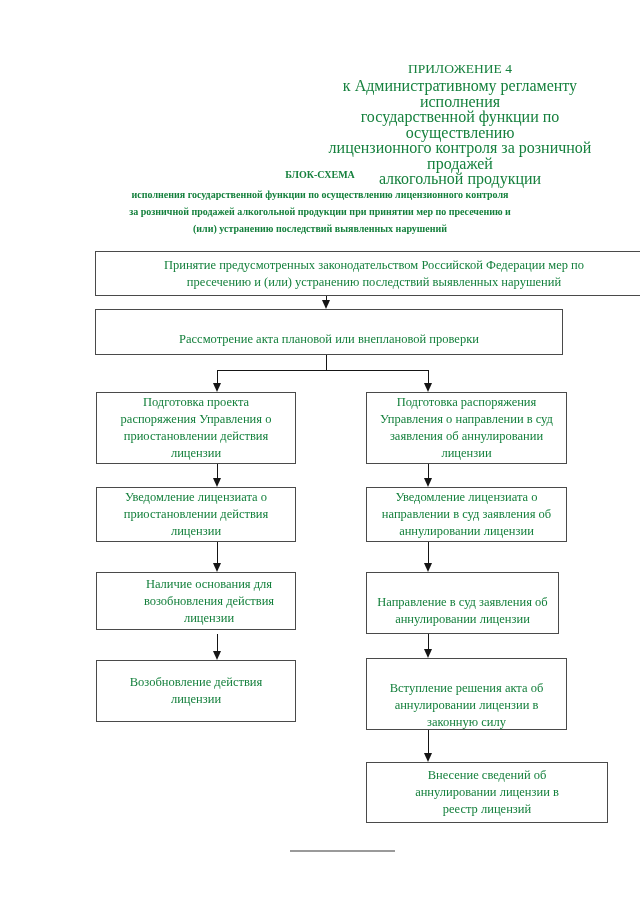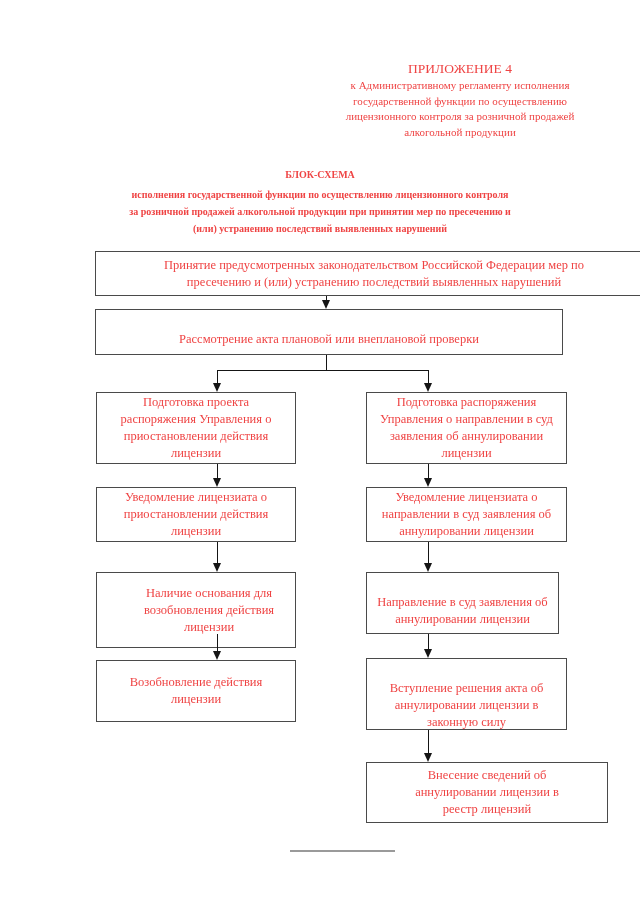--- a/index.html
+++ b/index.html
@@ -2,33 +2,33 @@
 <html lang="ru"><head>
 <meta charset="utf-8">
 <style>
   html, body { margin: 0; padding: 0; background: #ffffff; }
   .page {
     position: relative;
     width: 640px;
     height: 905px;
     background: #ffffff;
     font-family: "Liberation Serif", serif;
-    color: #ef4444;
+    color: #15803d;
     overflow: hidden;
   }
   .pre { white-space: pre-line; }
 
   
   .appendix {
     position: absolute;
     left: 318px; top: 60px; width: 284px;
     text-align: center;
   }
   .appendix-label { font-size: 13.5px; line-height: 18px; }
-  .appendix-text  { font-size: 11px; line-height: 15.5px; }
+  .appendix-text  { font-size: 16px; line-height: 15.5px; }
 
   
   .doc-title {
     position: absolute;
     left: 48px; top: 166px; width: 544px;
     text-align: center;
     font-weight: bold;
   }
   .doc-title-heading  { font-size: 10px; line-height: 18px; margin-bottom: 2px; }
   .doc-title-subtitle { font-size: 10px; line-height: 17px; }
@@ -46,21 +46,21 @@
     font-size: 12.5px;
     line-height: 17px;
     padding: 2px 4px;
   }
   .fbox.top-align { align-items: flex-start; padding-top: 21px; }
 
   .box-root    { left: 95px;  top: 251px; width: 558px; height: 45px; }
   .box-review  { left: 95px;  top: 309px; width: 468px; height: 46px; padding-top: 6px; }
   .box-l1 { left: 96px;  top: 392px; width: 200px; height: 72px; }
   .box-l2 { left: 96px;  top: 487px; width: 200px; height: 55px; }
-  .box-l3 { left: 96px;  top: 572px; width: 200px; height: 76px; padding-left: 30px; }
+  .box-l3 { left: 96px;  top: 572px; width: 200px; height: 58px; padding-left: 30px; }
   .box-l4 { left: 96px;  top: 660px; width: 200px; height: 62px; }
   .box-r1 { left: 366px; top: 392px; width: 201px; height: 72px; }
   .box-r2 { left: 366px; top: 487px; width: 201px; height: 55px; }
   .box-r3 { left: 366px; top: 572px; width: 193px; height: 62px; }
   .box-r4 { left: 366px; top: 658px; width: 201px; height: 72px; }
   .box-r5 { left: 366px; top: 762px; width: 242px; height: 61px; }
 
   
   .vl { position: absolute; width: 1.4px; background: #151515; }
   .hl { position: absolute; height: 1.4px; background: #151515; }

